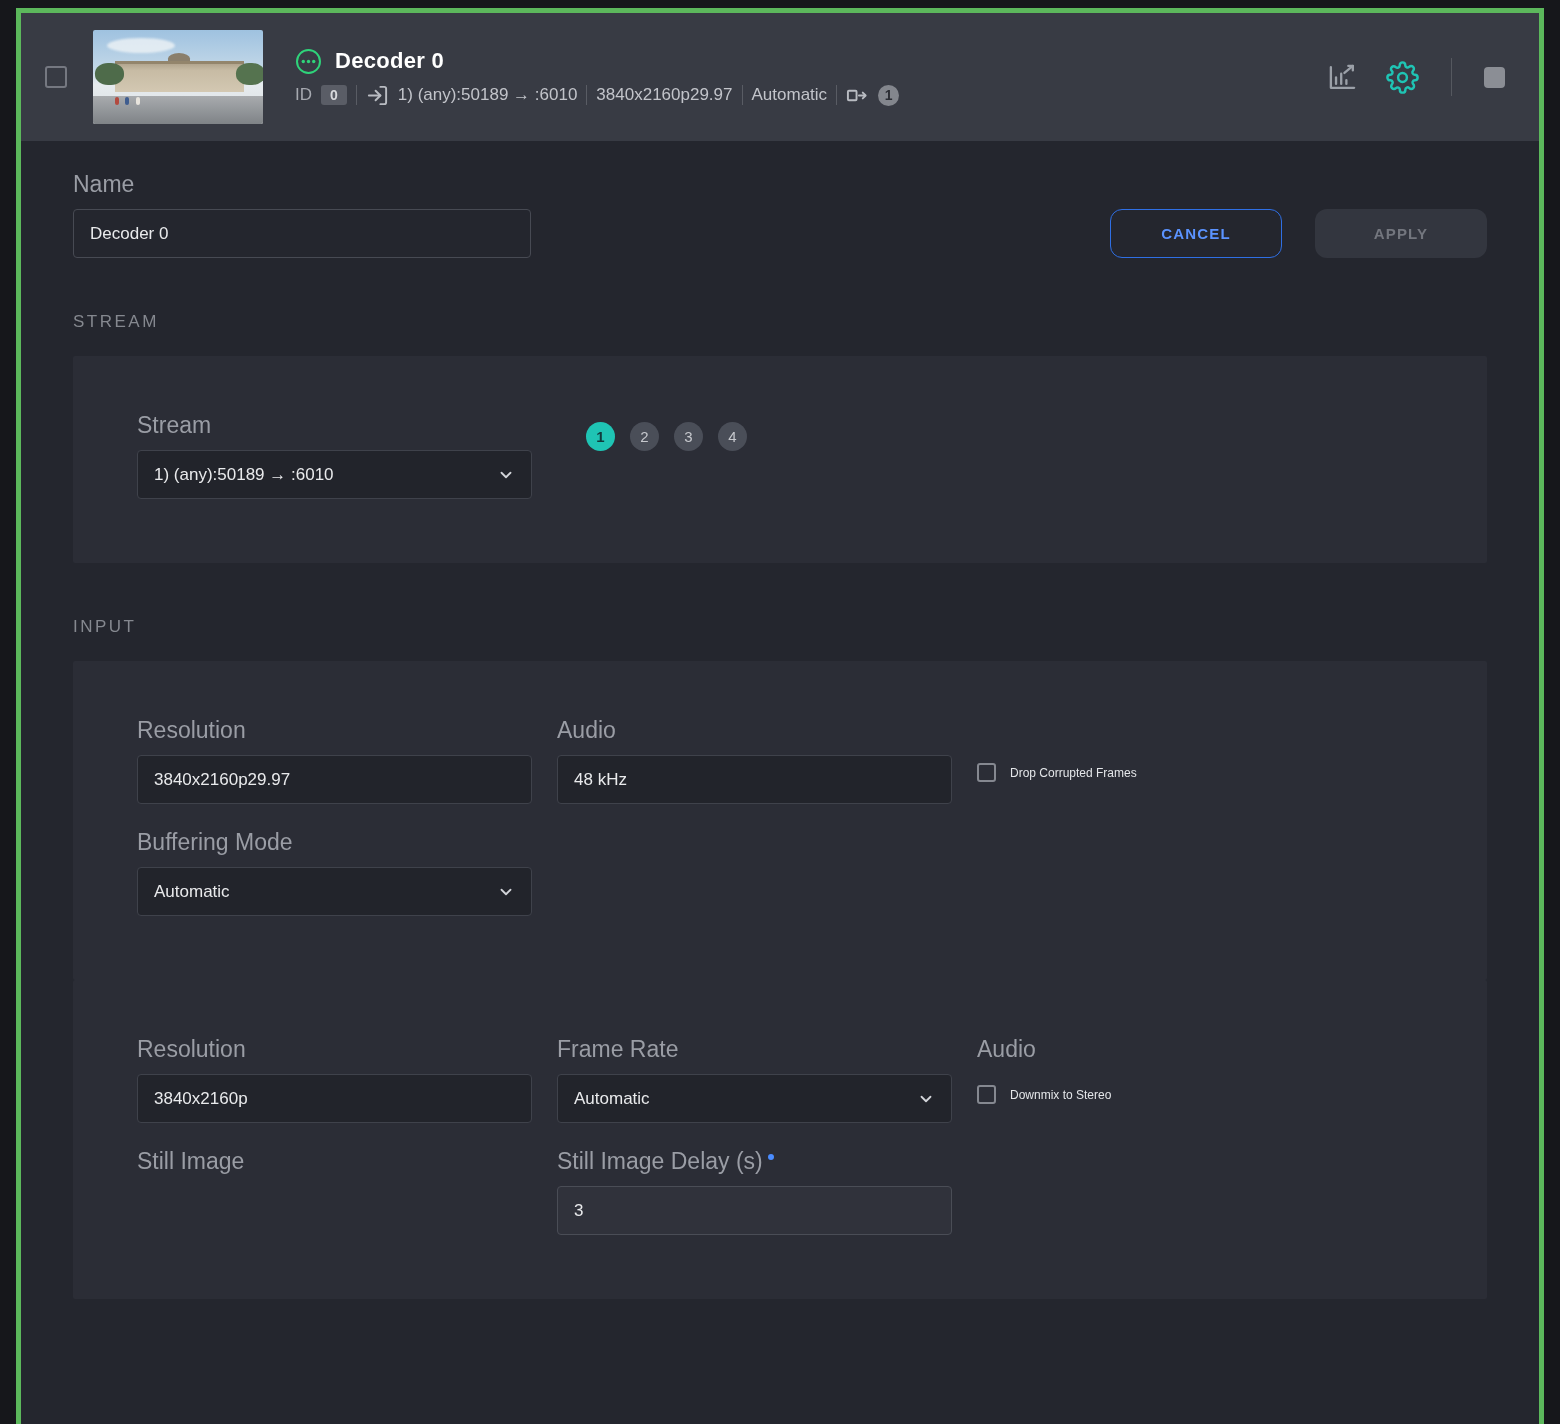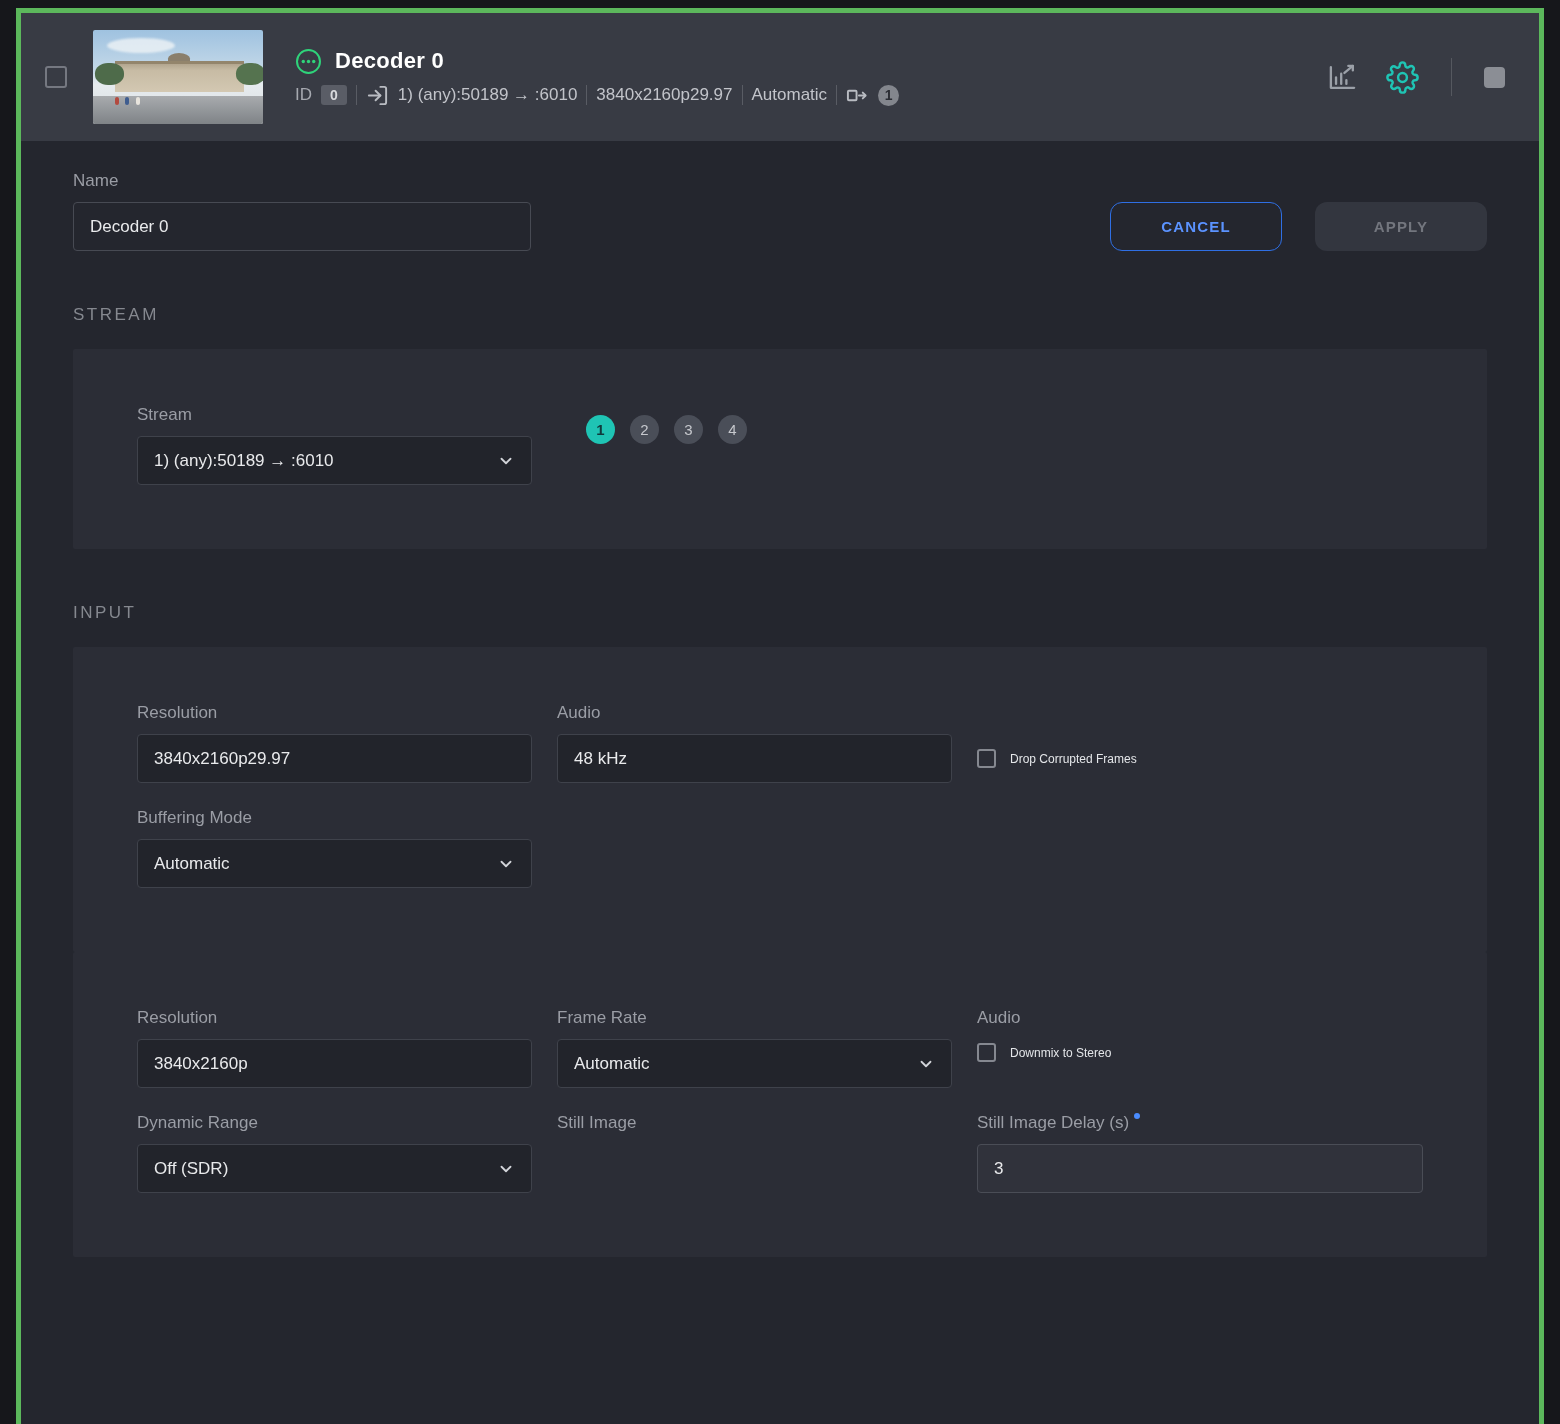--- a/index.html
+++ b/index.html
@@ -35,21 +35,21 @@
   .meta-icon { display:inline-flex; align-items:center; }
   .count-badge { width:21px; height:21px; border-radius:50%; background:#83868d; color:#2b2d34; font-size:14px; font-weight:700; display:inline-flex; align-items:center; justify-content:center; }
 
   .hdr-actions { margin-left:auto; display:flex; align-items:center; gap:28px; }
   .hdr-icon { display:inline-flex; cursor:pointer; }
   .hdr-divider { width:1px; height:38px; background:#55585f; margin:0 4px; }
   .hdr-square { width:21px; height:21px; background:#8b8e95; border-radius:4px; cursor:pointer; }
 
   
   .bodyc { padding:30px 52px 0; }
-  .field-label { display:block; color:#9a9da5; font-size:17px; margin-bottom:11px; }
+  .field-label { display:block; color:#9a9da5; font-size:23px; margin-bottom:11px; }
   .name-row { display:flex; align-items:flex-end; }
   .text-input { width:458px; height:49px; background:#24262e; border:1px solid #474a53; border-radius:4px; color:#e9eaec; font-size:17px; padding:0 16px; font-family:inherit; outline:none; }
   .btns { margin-left:auto; display:flex; gap:33px; }
   .btn { width:172px; height:49px; border-radius:12px; font-size:15px; letter-spacing:1.2px; font-weight:600; font-family:inherit; cursor:pointer; }
   .btn.cancel { background:transparent; border:1px solid #2f6fe4; color:#5b93ff; }
   .btn.apply { background:#33363f; border:none; color:#73767e; }
 
   .section-title { color:#85888f; font-size:17px; letter-spacing:2.5px; margin:54px 0 24px; }
   .panel { background:#2b2d36; border-radius:2px; padding:56px 64px 64px; }
   .grid { display:grid; column-gap:54px; row-gap:36px; align-items:start; }
@@ -59,21 +59,21 @@
   .select { height:49px; background:#22242b; border:1px solid #3f424b; border-radius:4px; display:flex; align-items:center; padding:0 16px; color:#e9eaec; font-size:17px; cursor:pointer; }
   .select.readonly { cursor:default; }
   .select .chev { margin-left:auto; display:inline-flex; }
 
   .sdi-row { display:flex; gap:15px; align-items:center; height:49px; }
   .sdi { width:29px; height:29px; border-radius:50%; background:#4a4e58; color:#c6c8cd; font-size:15px; display:inline-flex; align-items:center; justify-content:center; cursor:pointer; }
   .sdi.active { background:#1fc4b4; color:#113a3c; font-weight:700; }
 
   .checkbox-row { display:flex; align-items:center; gap:14px; }
   .checkbox-row.offset { margin-top:46px; }
-  .checkbox-row.under-label { margin-top:15px; }
+  .checkbox-row.under-label { margin-top:22px; }
   .cb { width:19px; height:19px; border:2px solid #858890; border-radius:3px; flex:none; cursor:pointer; background:transparent; }
   .cb-label { color:#e4e6e9; font-size:12px; }
 
   .blue-dot { width:6px; height:6px; background:#4a8cff; border-radius:50%; display:inline-block; margin-left:5px; vertical-align:9px; }
   .delay-input { width:100%; height:49px; background:#30323b; border:1px solid #4a4d56; border-radius:4px; color:#e9eaec; font-size:17px; padding:0 16px; font-family:inherit; outline:none; }
 </style>
 </head>
 <body>
 
 <div class="card">
@@ -249,31 +249,20 @@
           </div>
         </div>
         <div>
           <label class="field-label">Audio</label>
           <div class="checkbox-row under-label">
             <span class="cb"></span>
             <span class="cb-label">Downmix to Stereo</span>
           </div>
         </div>
         <div>
-          <label class="field-label">Dynamic Range</label>
-          <div class="select">
-            <span>Off (SDR)</span>
-            <span class="chev">
-              <svg width="18" height="18" viewBox="0 0 24 24" fill="none" stroke="#d2d4d9" stroke-width="2.4" stroke-linecap="round" stroke-linejoin="round">
-                  <polyline points="6 9 12 15 18 9"></polyline>
-                </svg>
-            </span>
-          </div>
-        </div>
-        <div>
           <label class="field-label">Still Image</label>
         </div>
         <div>
           <label class="field-label"><span>Still Image Delay (s)</span><span class="blue-dot"></span></label>
           <input class="delay-input" value="3" style="">
         </div>
       </div>
     </div>
 
   </div>

